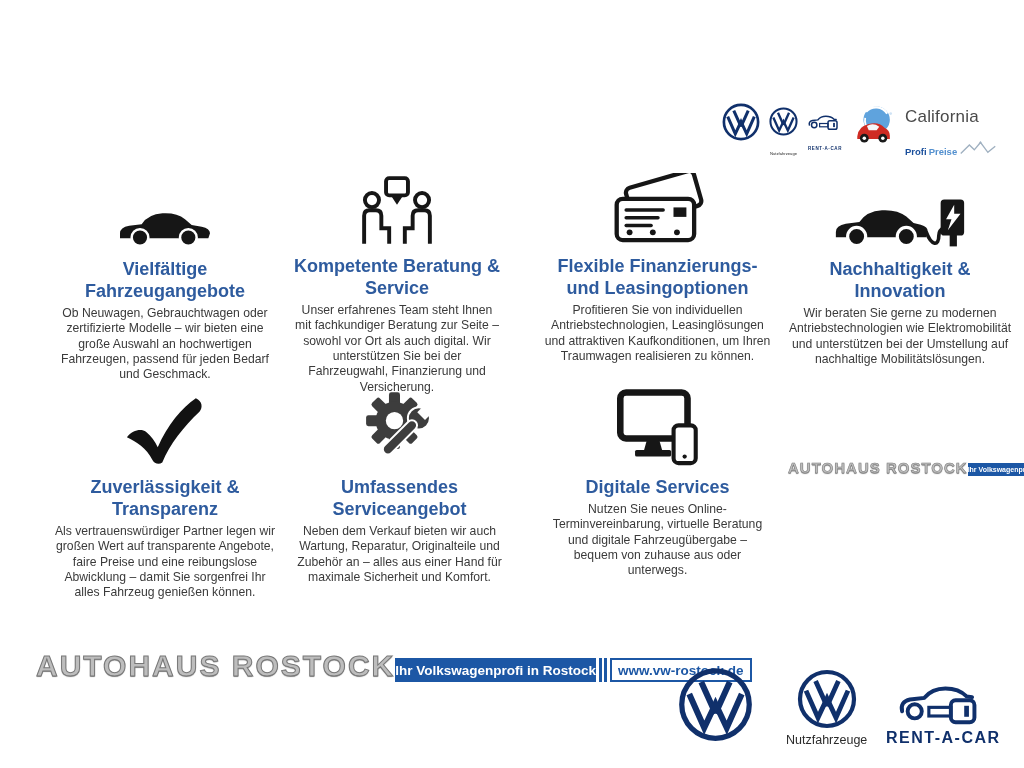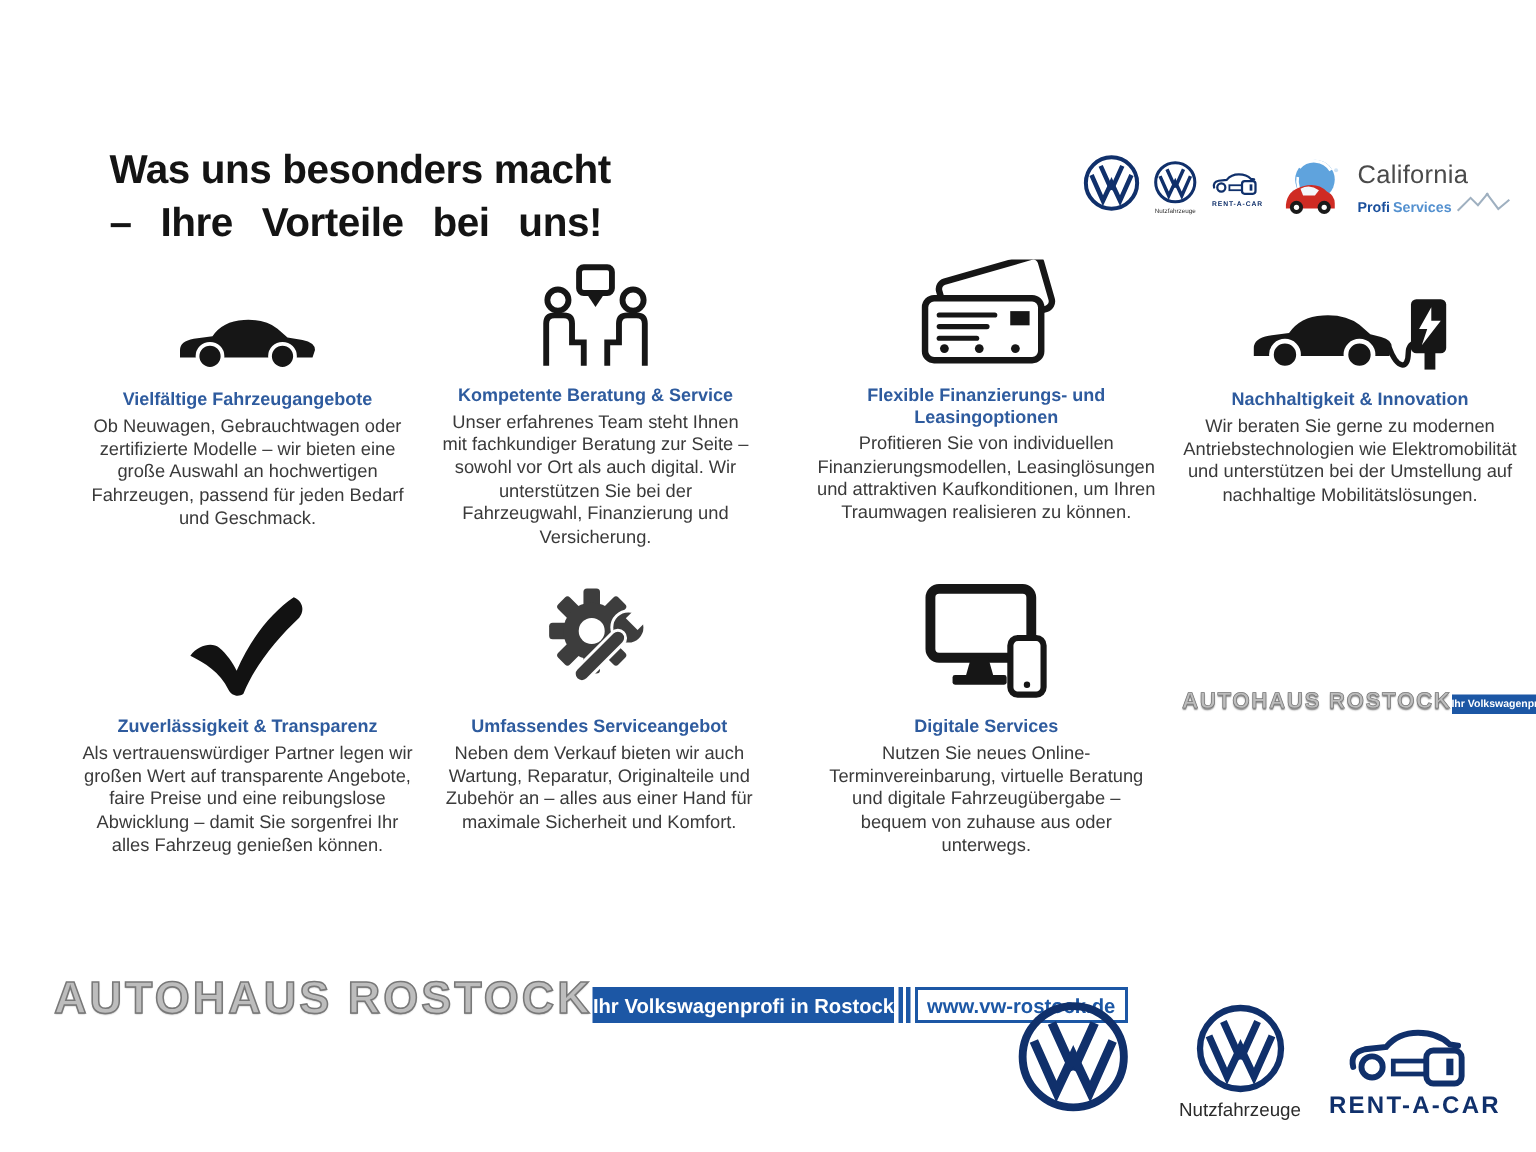--- a/index.html
+++ b/index.html
@@ -10,32 +10,32 @@
   .title{position:absolute;left:73px;top:96px;color:#141414;font-weight:bold;
          font-size:27px;line-height:1.3;letter-spacing:-0.3px;}
   .title .l2{word-spacing:12px;}
 
   
   .cell{position:absolute;display:flex;flex-direction:column;align-items:center;
         text-align:center;}
   .icon-box{display:flex;align-items:flex-end;justify-content:center;margin-bottom:9px;}
   .row1 .icon-box{height:72px;}
   .row2 .icon-box{height:80px;}
-  .feat-title{color:#2e5b9e;font-weight:bold;font-size:12px;line-height:1.22;}
+  .feat-title{color:#2e5b9e;font-weight:bold;font-size:18px;line-height:1.22;}
   .feat-text{color:#3a3a3a;font-size:12.2px;line-height:1.26;margin-top:3px;}
 
   
   .vwlogo{color:#10306b;display:block;}
   .navy{color:#10306b;}
   .brand-label{color:#10306b;font-weight:bold;text-align:left;}
   .nfz-label{color:#2b2b2b;text-align:center;}
 
   
   .hstrip{position:absolute;left:722px;top:103px;display:flex;align-items:flex-start;gap:9px;}
-  .hitem{display:flex;flex-direction:column;align-items:center;}
+  .hitem{display:flex;flex-direction:column;align-items:center;gap:13px;}
 
   .cal-name{font-size:17px;color:#4a4a4a;line-height:1;letter-spacing:0.2px;}
   .cal-sub{font-size:9.5px;font-weight:bold;line-height:1;margin-top:2px;display:flex;align-items:flex-end;gap:2px;}
   .cal-sub .p1{color:#1a4f9c;} .cal-sub .p2{color:#5390cf;}
 
   
   .dealer{position:absolute;display:flex;align-items:center;}
   .dealer-name{font-weight:800;color:#bdbdbd;-webkit-text-stroke:1px #787878;
                text-shadow:0 1px 1px #8a8a8a;white-space:nowrap;}
   .dealer-bar{display:flex;align-items:stretch;width:100%;}
@@ -131,24 +131,20 @@
         <rect x="226" y="73" width="5" height="6"></rect>
           <rect x="236" y="73" width="5" height="6"></rect>
         <rect x="160" y="70" width="7" height="14"></rect>
       </g>
     </symbol>
   </defs>
 </svg>
 
 <div id="page">
 
-  <div class="title">
-    <div class="l1">Was uns besonders macht</div>
-    <div class="l2">–  Ihre  Vorteile  bei  uns!</div>
-  </div>
 
   <div class="hstrip">
     <div class="hitem">
       <svg class="vwlogo" width="38" height="38">
           <use href="#vw"></use>
         </svg>
     </div>
     <div class="hitem" style="margin-top:4px">
       <svg class="vwlogo" width="29" height="29">
           <use href="#vw"></use>
@@ -173,21 +169,21 @@
         <circle cx="14" cy="40" r="5" fill="#1a1a1a"></circle>
           <circle cx="14" cy="40" r="2" fill="#fff"></circle>
         <circle cx="35" cy="40" r="5" fill="#1a1a1a"></circle>
           <circle cx="35" cy="40" r="2" fill="#fff"></circle>
       </svg>
     </div>
     <div class="hitem" style="align-items:flex-start;margin-top:5px">
       <div class="cal-name">California</div>
       <div class="cal-sub">
         <span class="p1">Profi</span>
-          <span class="p2">Services</span>
+          <span class="p2">Preise</span>
         <svg width="38" height="16" viewBox="0 0 60 26">
           <path d="M2,22 L16,8 L24,16 L34,4 L46,20 L58,10" stroke="#9fb0c0" stroke-width="2.2" fill="none"></path>
           <circle cx="34" cy="4" r="1.6" fill="#9fb0c0"></circle>
         </svg>
       </div>
     </div>
   </div>
 
   <div class="cell row1" style="left:55px;top:178px;width:220px">
     <div class="icon-box">
@@ -230,21 +226,21 @@
           <line x1="23" y1="52" x2="60" y2="52"></line>
           <line x1="23" y1="61" x2="52" y2="61"></line>
         </g>
         <rect x="78" y="40" width="15" height="11" fill="#161616"></rect>
         <circle cx="27" cy="69" r="3.4" fill="#161616"></circle>
         <circle cx="54" cy="69" r="3.4" fill="#161616"></circle>
         <circle cx="82" cy="69" r="3.4" fill="#161616"></circle>
       </svg>
     </div>
     <div class="feat-title">Flexible Finanzierungs- und Leasingoptionen</div>
-    <div class="feat-text">Profitieren Sie von individuellen Finanzierungsmodellen, Leasinglösungen und attraktiven Kaufkonditionen, um Ihren Traumwagen realisieren zu können.</div>
+    <div class="feat-text">Profitieren Sie von individuellen Antriebstechnologien, Leasinglösungen und attraktiven Kaufkonditionen, um Ihren Traumwagen realisieren zu können.</div>
   </div>
 
   <div class="cell row1" style="left:785px;top:178px;width:230px">
     <div class="icon-box">
       <svg width="140" height="56" viewBox="0 0 150 62">
         <path d="M4,48 L4,42 Q4,35 15,33 L30,31 Q38,19 55,18 Q72,17 82,25 L90,32 L98,34 Q106,36 106,42 L104,48 Z" fill="#161616"></path>
         <circle cx="27" cy="47" r="10" fill="#161616" stroke="#fff" stroke-width="3.5"></circle>
         <circle cx="82" cy="47" r="10" fill="#161616" stroke="#fff" stroke-width="3.5"></circle>
         <path d="M104,42 C110,58 118,58 118,46 C118,38 124,38 126,36" fill="none" stroke="#161616" stroke-width="4"></path>
         <rect x="130" y="44" width="8" height="14" fill="#161616"></rect>

